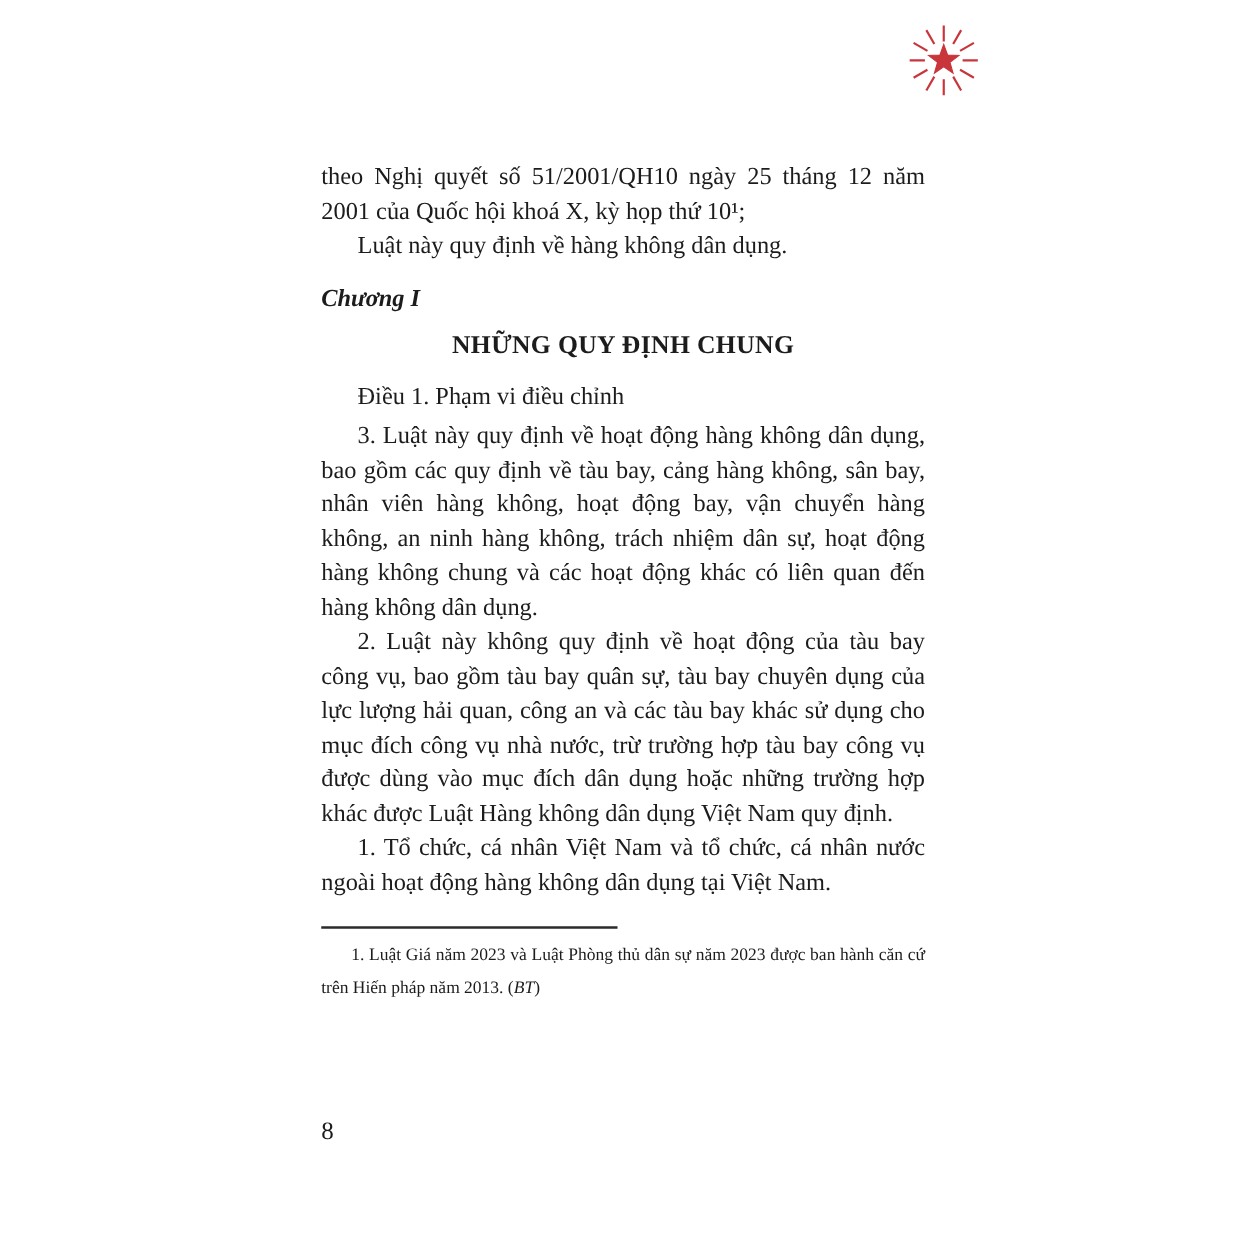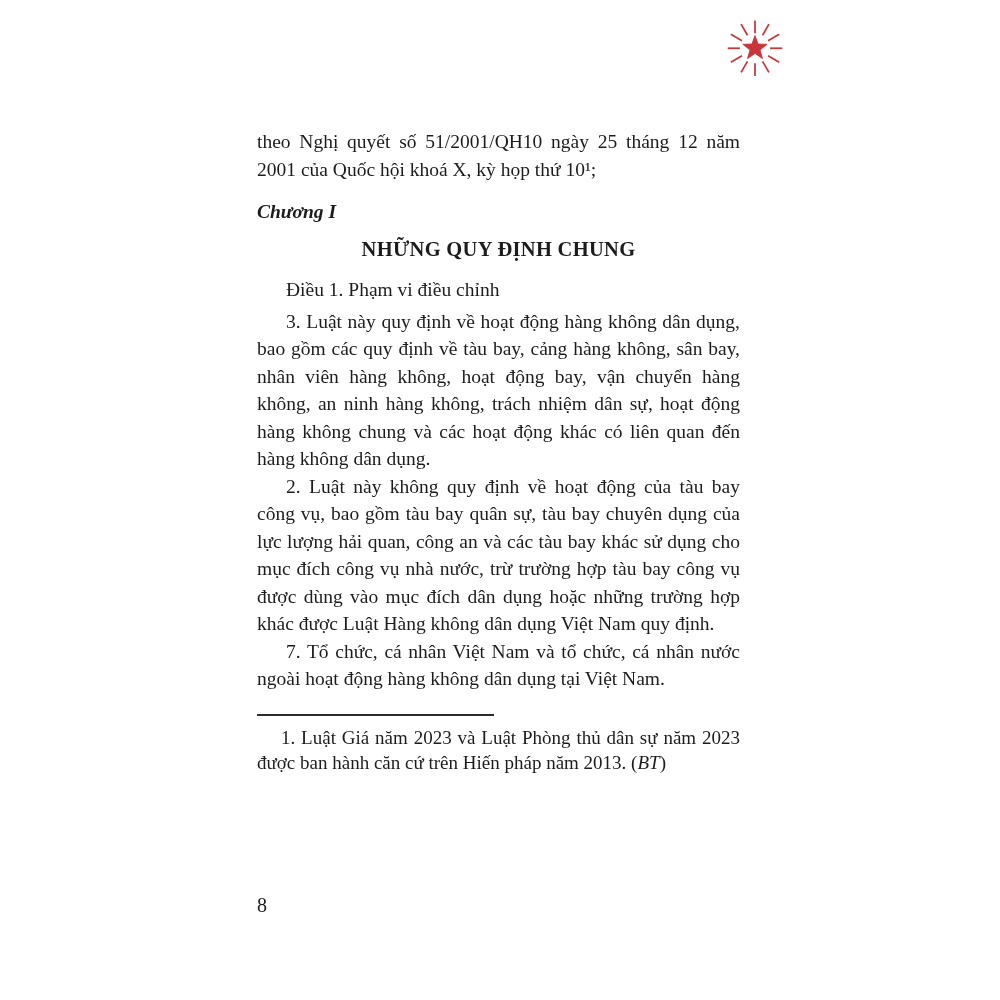--- a/index.html
+++ b/index.html
@@ -22,21 +22,21 @@
   .chapter-title{
     text-align:center;font-weight:bold;font-size:20.5px;
     margin-top:10px;margin-bottom:2px;letter-spacing:0.3px;
   }
   .content p.article-heading{
     font-weight:normal;margin-top:13px;margin-bottom:4px;
   }
   .footnote{margin-top:21px;}
   .footnote-rule{width:237px;height:0;border-top:2px solid #2b2b2b;margin-bottom:9px;}
   .content p.footnote-text{
-    font-size:19px;line-height:25.5px;text-indent:24px;
+    font-size:14px;line-height:25.5px;text-indent:24px;
   }
   .page-number{
     position:absolute;left:257px;top:894px;font-size:20px;
     font-family:"Liberation Serif","DejaVu Serif",serif;color:#1c1c1c;
   }
   .logo svg{display:block;}
 </style>
 </head>
 <body>
 
@@ -58,29 +58,30 @@
         <line x1="63" y1="29.5" x2="74" y2="10.4"></line>
         <line x1="72.5" y1="39" x2="91.6" y2="28"></line>
       </g>
       <path d="M50,30 L55.3,44.7 L70.9,45.2 L58.6,54.8 L62.9,69.8 L50,61 L37.1,69.8 L41.4,54.8 L29.1,45.2 L44.7,44.7 Z" fill="#c8353b" stroke="#c8353b" stroke-width="1.5"></path>
     </svg>
   </div>
 
   <div class="content">
 
     <p class="noindent">theo Nghị quyết số 51/2001/QH10 ngày 25 tháng 12 năm 2001 của Quốc hội khoá X, kỳ họp thứ 10¹;</p>
+    <p>Luật này quy định về hàng không dân dụng.</p>
 
     <div class="chapter-label">Chương I</div>
     <div class="chapter-title">NHỮNG QUY ĐỊNH CHUNG</div>
 
     <p class="article-heading">Điều 1. Phạm vi điều chỉnh</p>
     <p>3. Luật này quy định về hoạt động hàng không dân dụng, bao gồm các quy định về tàu bay, cảng hàng không, sân bay, nhân viên hàng không, hoạt động bay, vận chuyển hàng không, an ninh hàng không, trách nhiệm dân sự, hoạt động hàng không chung và các hoạt động khác có liên quan đến hàng không dân dụng.</p>
     <p>2. Luật này không quy định về hoạt động của tàu bay công vụ, bao gồm tàu bay quân sự, tàu bay chuyên dụng của lực lượng hải quan, công an và các tàu bay khác sử dụng cho mục đích công vụ nhà nước, trừ trường hợp tàu bay công vụ được dùng vào mục đích dân dụng hoặc những trường hợp khác được Luật Hàng không dân dụng Việt Nam quy định.</p>
 
-    <p>7. Tổ chức, cá nhân Việt Nam và tổ chức, cá nhân nước ngoài hoạt động hàng không dân dụng tại Việt Nam.</p>
+    <p>1. Tổ chức, cá nhân Việt Nam và tổ chức, cá nhân nước ngoài hoạt động hàng không dân dụng tại Việt Nam.</p>
 
     <div class="footnote">
       <div class="footnote-rule"></div>
       <p class="footnote-text"><span>1. Luật Giá năm 2023 và Luật Phòng thủ dân sự năm 2023 được ban hành căn cứ trên Hiến pháp năm 2013. (</span><i>BT</i><span>)</span></p>
     </div>
 
   </div>
 
   <div class="page-number">8</div>
 

